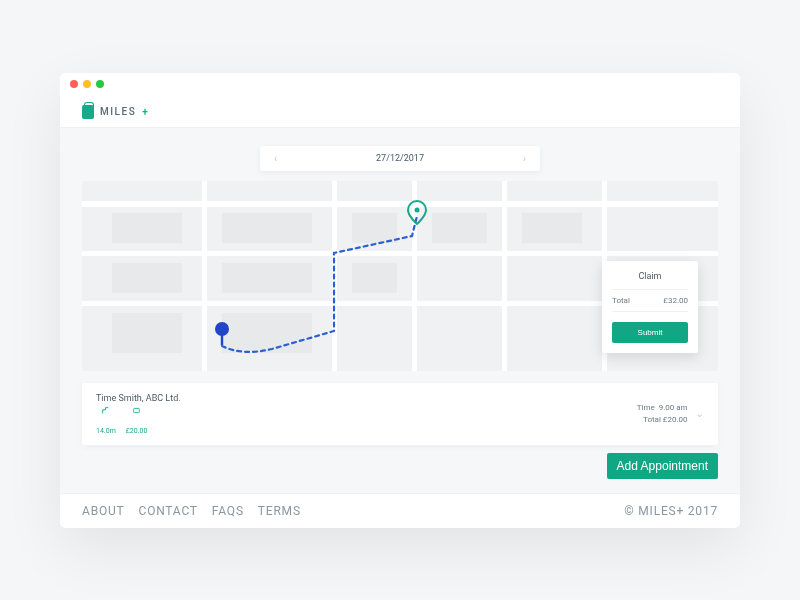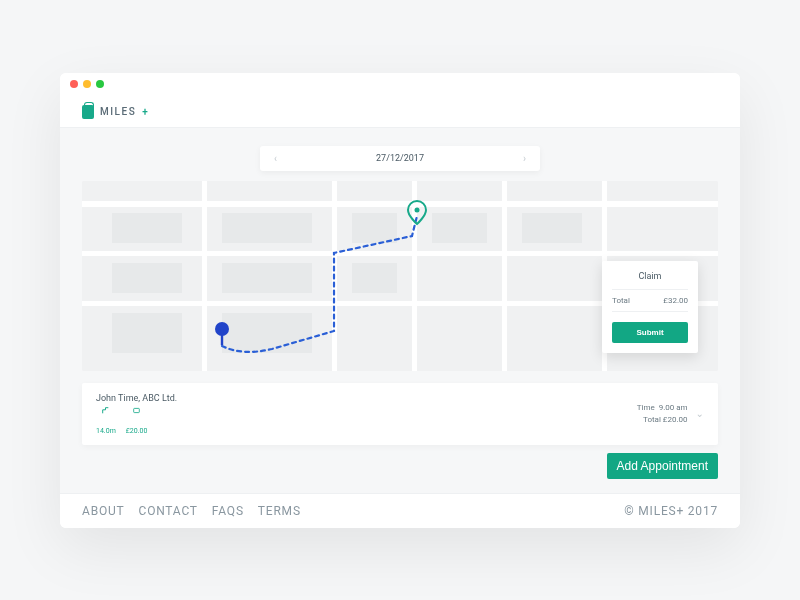--- a/index.html
+++ b/index.html
@@ -97,21 +97,20 @@
   .claim-row { display: flex; justify-content: space-between; font-size: 8px; color: #6b7a83; border-top: 1px solid #eef0f2; border-bottom: 1px solid #eef0f2; padding: 6px 0; margin-bottom: 8px; }
   .btn-submit {
     width: 100%;
     background: #12a784;
     color: #fff;
     border: none;
     font-size: 8px;
     padding: 6px 0;
     border-radius: 2px;
     cursor: pointer;
-    font-weight: bold;
   }
 
   .appt-card {
     margin-top: 12px;
     background: #fff;
     border-radius: 2px;
     box-shadow: 0 2px 6px rgba(0,0,0,0.04);
     padding: 10px 14px;
     display: flex;
     align-items: center;
@@ -223,21 +222,21 @@
         <div class="claim-row">
           <span>Total</span>
           <span>£32.00</span>
         </div>
         <button class="btn-submit">Submit</button>
       </div>
     </div>
 
     <div class="appt-card">
       <div class="appt-left">
-        <div class="name">John Time, ABC Ltd.</div>
+        <div class="name">Time Smith, ABC Ltd.</div>
         <div class="meta">
           <span>
             <svg class="mi" viewBox="0 0 10 10">
                 <path d="M1 9 L1 4 L5 4 L5 1 L9 1" stroke="#18a98a" stroke-width="1.4" fill="none"></path>
               </svg>
             <span>14.0m</span>
           </span>
           <span>
             <svg class="mi" viewBox="0 0 10 10">
                 <rect x="1" y="2" width="8" height="6" rx="1" stroke="#18a98a" stroke-width="1.2" fill="none"></rect>

